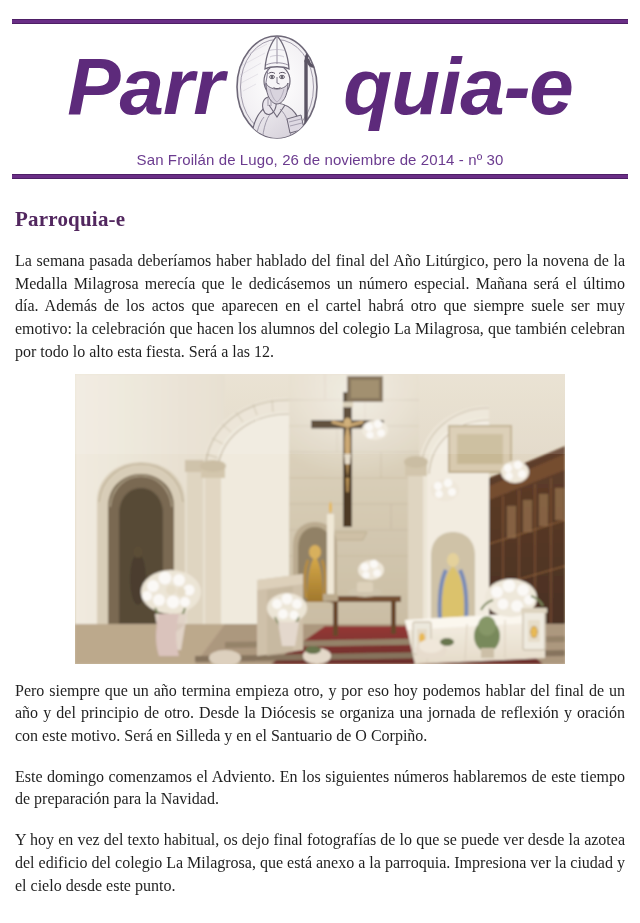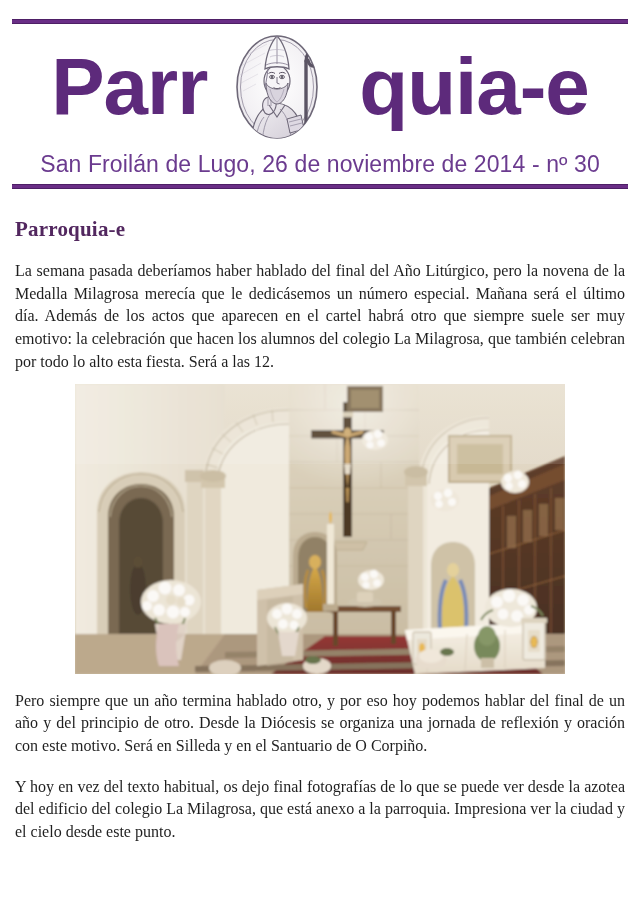--- a/index.html
+++ b/index.html
@@ -38,21 +38,22 @@
     border-top: 1px solid #4e1f66;
     border-bottom: 1px solid #4e1f66;
     box-sizing: border-box;
   }
   .masthead {
     position: relative;
     height: 125px;
     display: flex;
     align-items: center;
     justify-content: center;
-    gap: 16px;
+    gap: 0px;
+    font-style: italic;
   }
   .word {
     font-family: "Liberation Sans", "DejaVu Sans", sans-serif;
     font-weight: bold;
     font-size: 80px;
     line-height: 1;
     letter-spacing: -1px;
     color: #5d2a7b;
     user-select: none;
   }
@@ -64,21 +65,21 @@
     height: 120px;
     flex: 0 0 auto;
     position: relative;
     margin: 0 -4px;
   }
   .emblem svg { display: block; width: 100%; height: 100%; }
 
   .dateline {
     text-align: center;
     font-family: "Liberation Sans", "DejaVu Sans", sans-serif;
-    font-size: 23px;
+    font-size: 15px;
     color: #6b3b8f;
     margin-top: 2px;
     letter-spacing: 0.1px;
   }
 
   
   .article {
     padding: 0 3px;
   }
   .article-title {
@@ -551,19 +552,20 @@
             <path d="M84 240 C80 256, 80 270, 84 282 L104 282 C100 268, 100 254, 104 240 Z" fill="#dbc3bf"></path>
 
           </g>
 
           <rect x="0" y="0" width="490" height="290" fill="#d9c9a8" opacity="0.1"></rect>
           <rect x="0" y="0" width="490" height="80" fill="#ffffff" opacity="0.12"></rect>
         </svg>
       </div>
     </div>
 
-    <p class="body-text tight">Pero siempre que un año termina hablado otro, y por eso hoy podemos hablar del final de un año y del principio de otro. Desde la Diócesis se organiza una jornada de reflexión y oración con este motivo. Será en Silleda y en el Santuario de O Corpiño.</p>
-
+    <p class="body-text tight">Pero siempre que un año termina empieza otro, y por eso hoy podemos hablar del final de un año y del principio de otro. Desde la Diócesis se organiza una jornada de reflexión y oración con este motivo. Será en Silleda y en el Santuario de O Corpiño.</p>
+
+    <p class="body-text">Este domingo comenzamos el Adviento. En los siguientes números hablaremos de este tiempo de preparación para la Navidad.</p>
 
     <p class="body-text">Y hoy en vez del texto habitual, os dejo final fotografías de lo que se puede ver desde la azotea del edificio del colegio La Milagrosa, que está anexo a la parroquia. Impresiona ver la ciudad y el cielo desde este punto.</p>
 
   </div>
 </div>
 
 </body></html>

